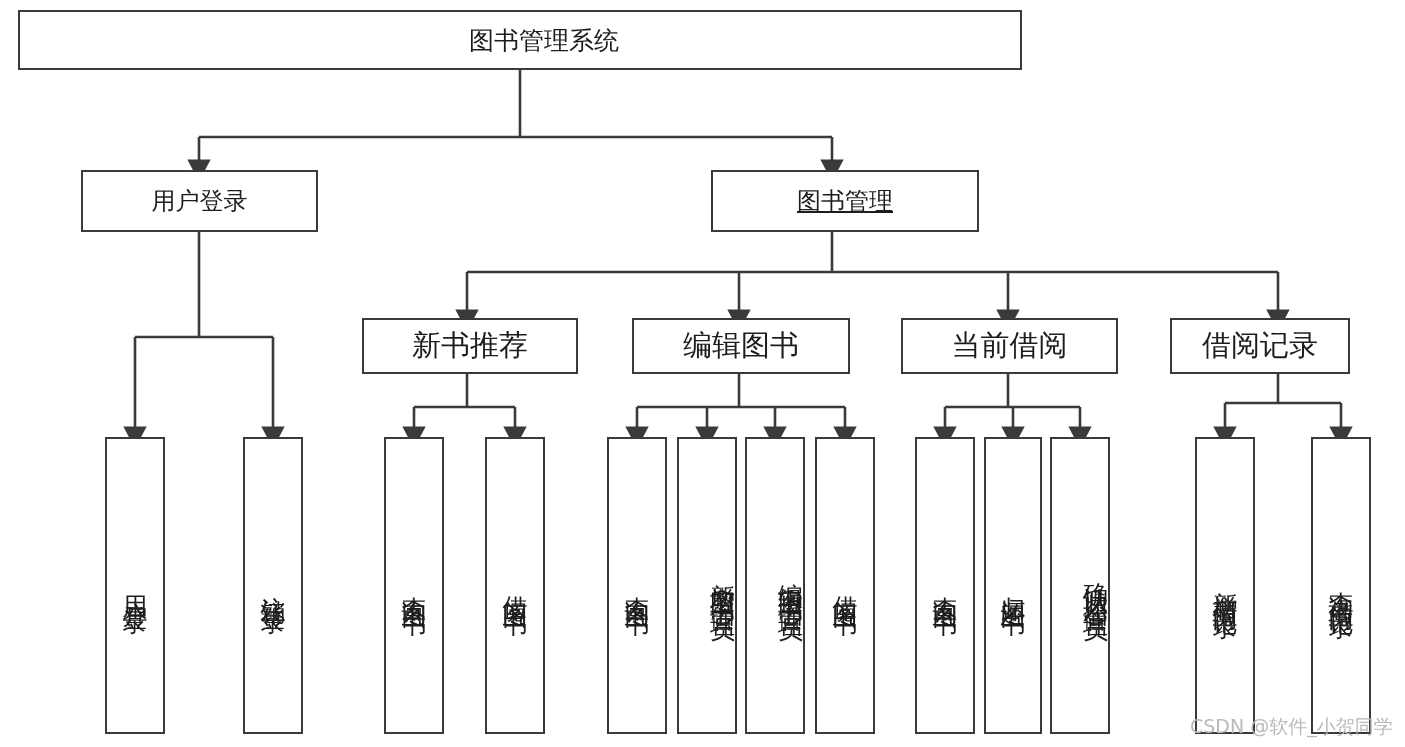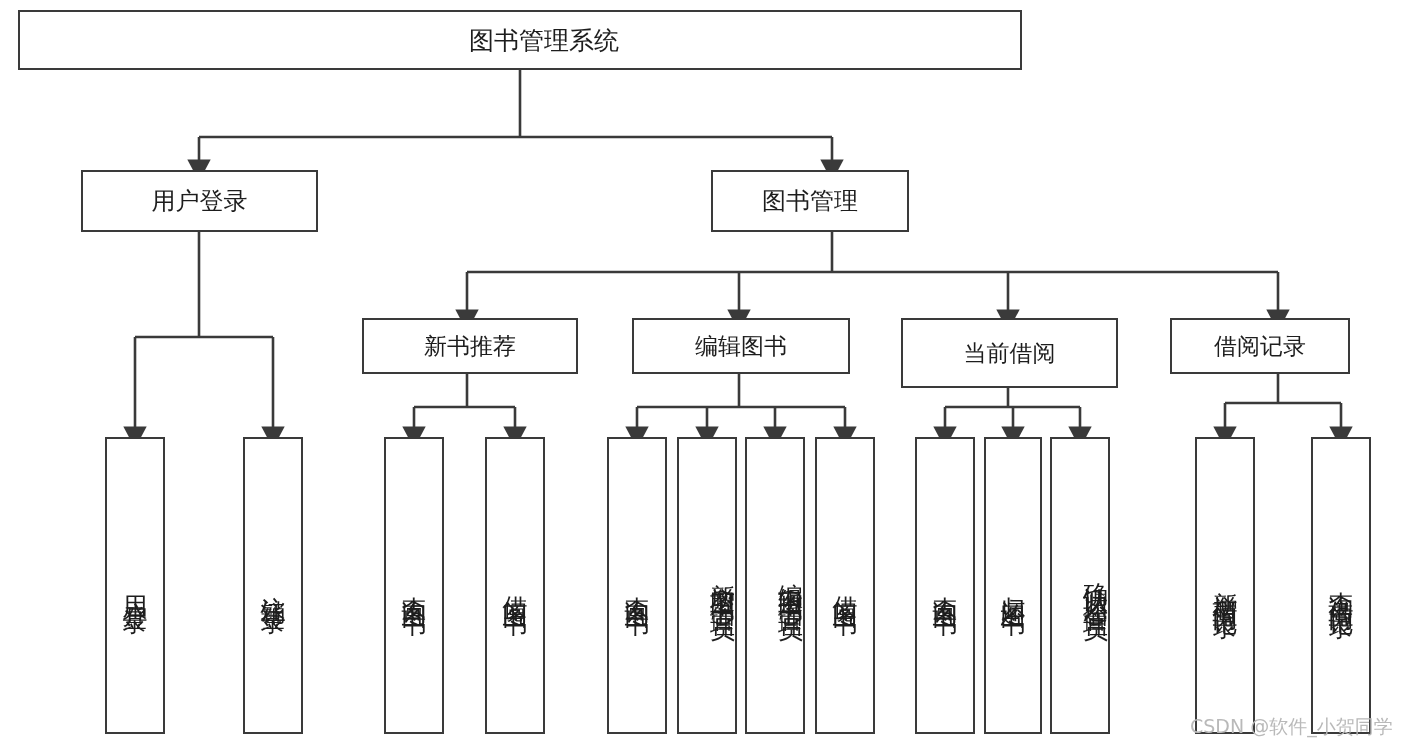--- a/index.html
+++ b/index.html
@@ -36,21 +36,21 @@
     color: #1d1d1d;
     z-index: 2;
   }
   .node.root {
     font-size: 25px;
   }
   .node.lvl2 {
     font-size: 24px;
   }
   .node.lvl3 {
-    font-size: 23px;
+    font-size: 29px;
   }
   .node.leaf {
     writing-mode: vertical-rl;
     text-orientation: upright;
     letter-spacing: 5px;
     font-size: 25px;
     line-height: 1;
     padding-top: 6px;
     padding-bottom: 6px;
   }
@@ -126,31 +126,31 @@
     </g>
   </svg>
 
   <div class="node root" style="left:18px; top:10px; width:1004px; height:60px;padding-left:48px;">
     <span>图书管理系统</span>
   </div>
 
   <div class="node lvl2" style="left:81px; top:170px; width:237px; height:62px;">
     <span>用户登录</span>
   </div>
-  <div class="node lvl2" style="left:711px; top:170px; width:198px; height:62px;">
+  <div class="node lvl2" style="left:711px; top:170px; width:268px; height:62px;text-decoration:underline;">
     <span>图书管理</span>
   </div>
 
   <div class="node lvl3" style="left:362px; top:318px; width:216px; height:56px;">
     <span>新书推荐</span>
   </div>
   <div class="node lvl3" style="left:632px; top:318px; width:218px; height:56px;">
     <span>编辑图书</span>
   </div>
-  <div class="node lvl3" style="left:901px; top:318px; width:217px; height:70px;">
+  <div class="node lvl3" style="left:901px; top:318px; width:217px; height:56px;">
     <span>当前借阅</span>
   </div>
   <div class="node lvl3" style="left:1170px; top:318px; width:180px; height:56px;">
     <span>借阅记录</span>
   </div>
 
   <div class="node leaf short" style="left:105px; top:437px; width:60px; height:297px;">
     <span>用户登录</span>
   </div>
   <div class="node leaf short" style="left:243px; top:437px; width:60px; height:297px;">

